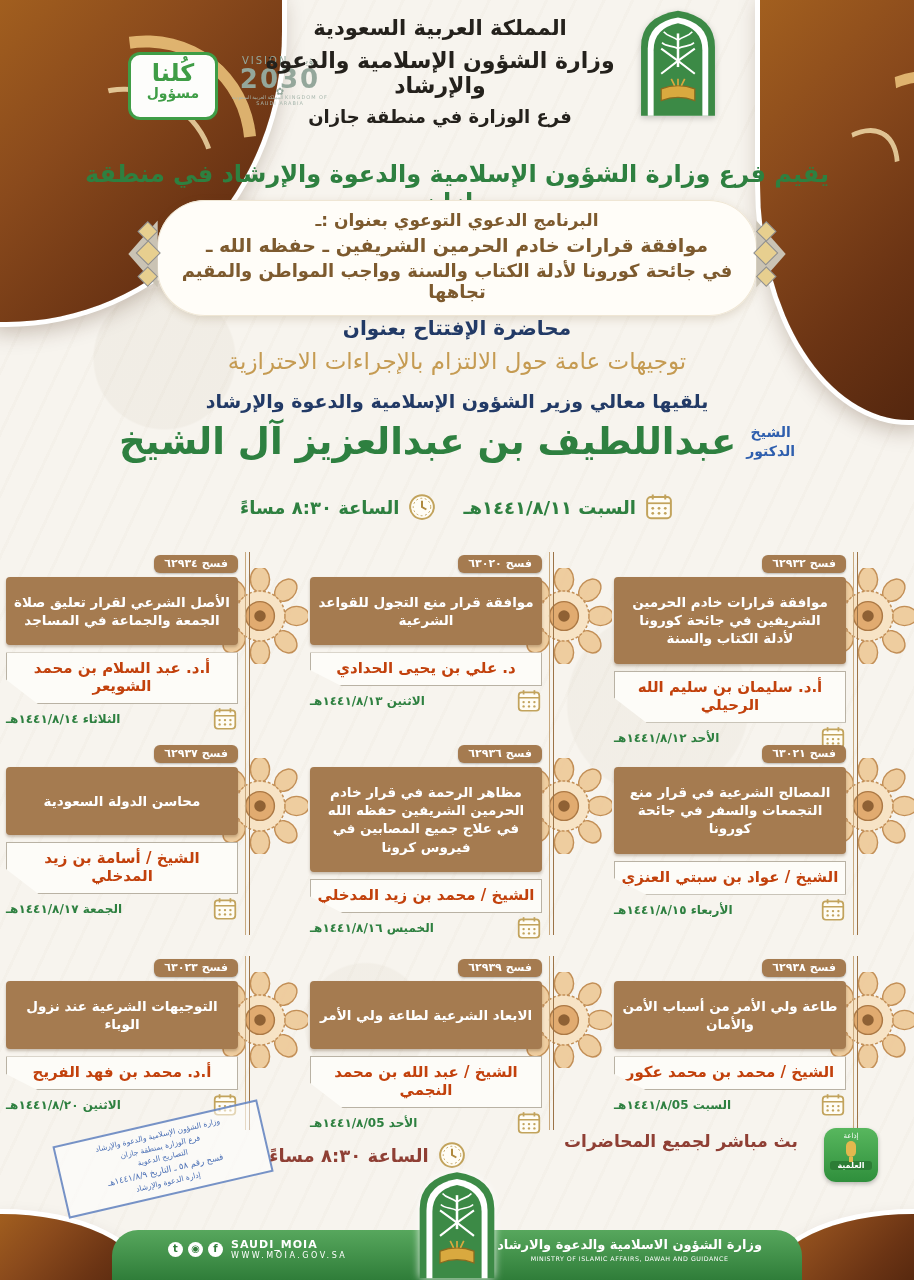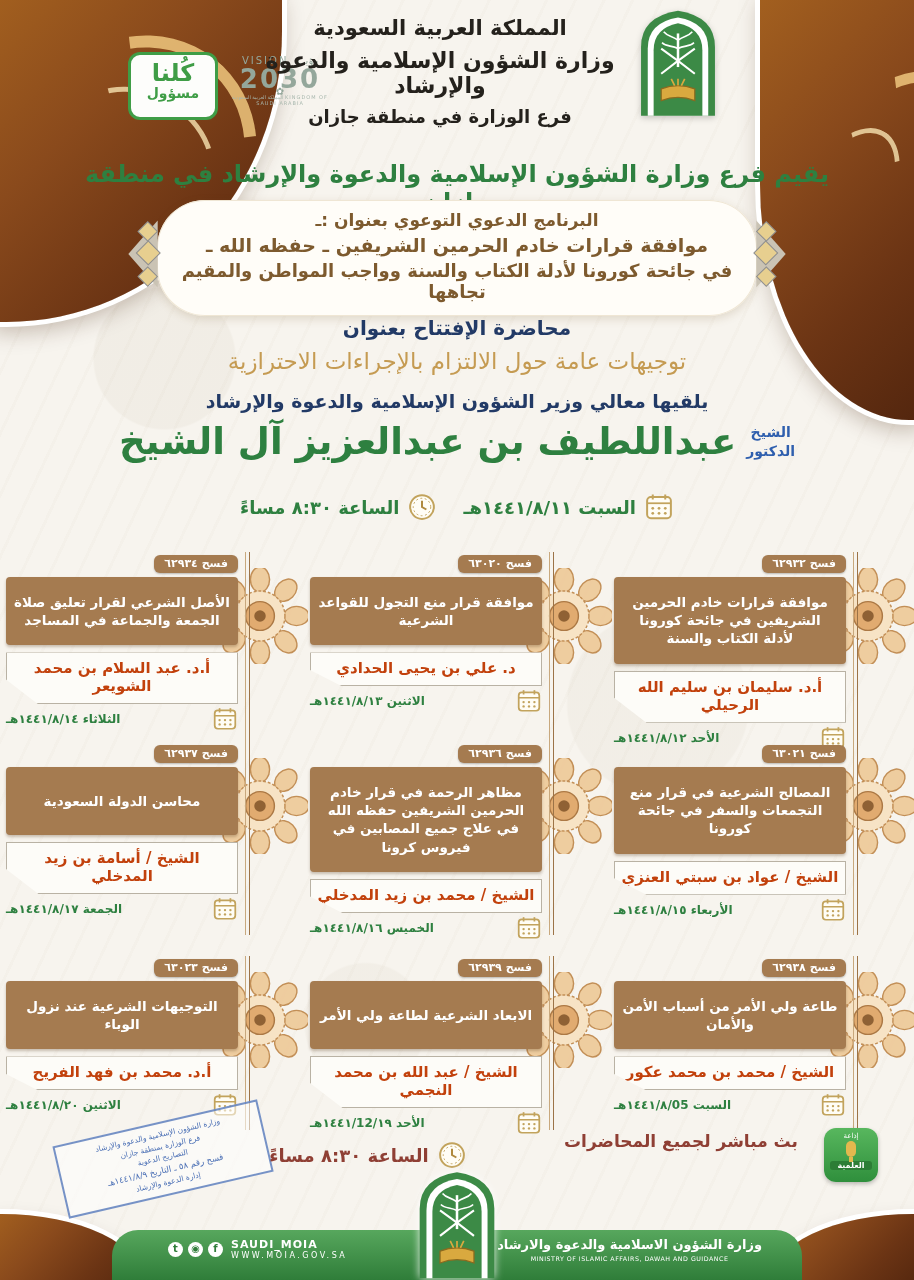--- a/index.html
+++ b/index.html
@@ -370,21 +370,21 @@
         </svg>
       <div class="vline"></div>
       <div class="cbody">
         <div class="permit">فسح ٦٢٩٣٩</div>
         <div class="ctitle">الابعاد الشرعية لطاعة ولي الأمر</div>
         <div class="cspeaker">الشيخ / عبد الله بن محمد النجمي</div>
         <div class="cdate">
           <svg class="ic22">
               <use href="#cal"></use>
             </svg>
-          <span>الأحد ١٤٤١/12/١٩هـ</span>
+          <span>الأحد ١٤٤١/٨/05هـ</span>
         </div>
       </div>
     </div>
     <div class="card">
       <svg class="flower">
           <use href="#rosette"></use>
         </svg>
       <div class="vline"></div>
       <div class="cbody">
         <div class="permit">فسح ٦٣٠٢٣</div>

